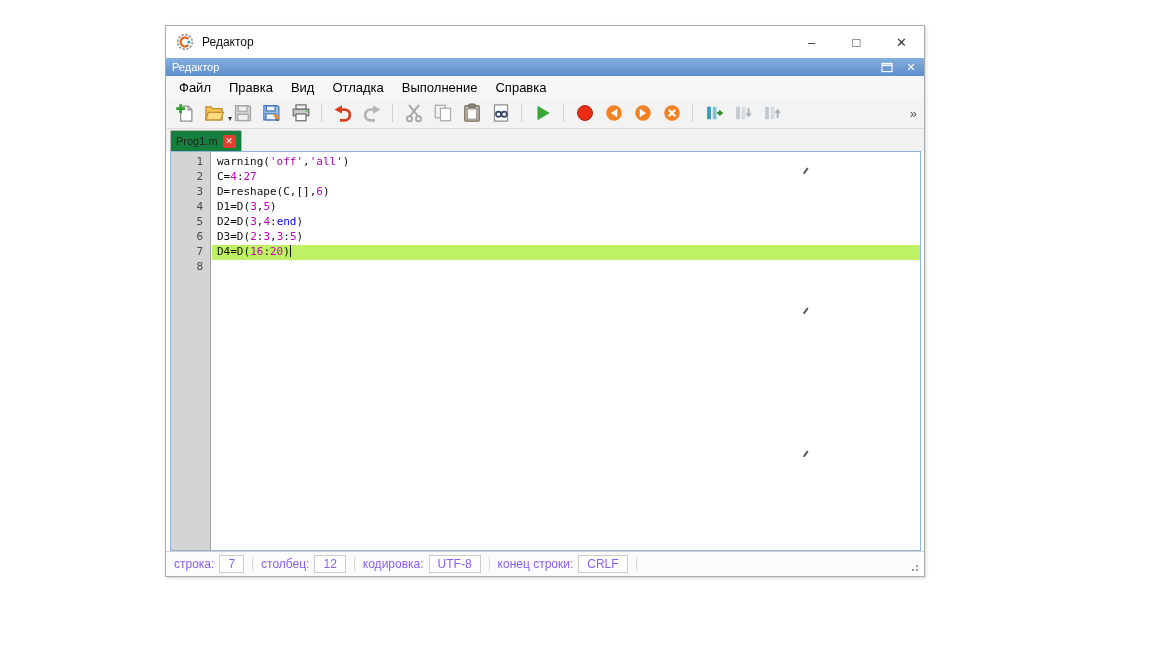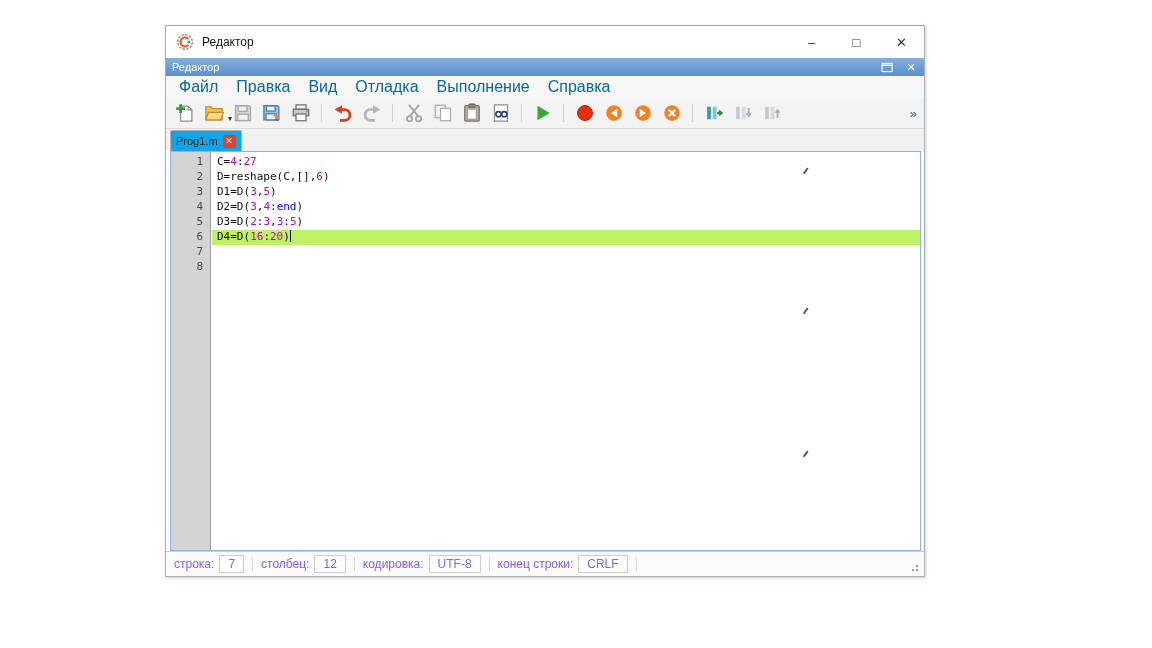--- a/index.html
+++ b/index.html
@@ -17,34 +17,34 @@
   
   .dockbar{position:absolute;left:0;top:32px;right:0;height:18px;
            background:linear-gradient(#84aedd,#5c8fce);display:flex;align-items:center;padding:0 6px;box-sizing:border-box;}
   .dockbar .dtitle{color:#fff;font-size:11px;}
   .dock-btns{margin-left:auto;display:flex;align-items:center;gap:10px;}
   .dock-btn{display:inline-flex;align-items:center;justify-content:center;width:14px;height:13px;}
   .dock-close{color:#fff;font-size:11px;line-height:1;}
   
   .menubar{position:absolute;left:0;top:50px;right:0;height:22px;background:#f7f7f7;
            display:flex;align-items:center;padding-left:4px;box-sizing:border-box;}
-  .menu-item{font-size:16px;color:#0369a1;padding:3px 9px;}
+  .menu-item{font-size:13px;color:#000000;padding:3px 9px;}
   
   .toolbar{position:absolute;left:0;top:72px;right:0;height:31px;background:#f3f3f3;
            border-bottom:1px solid #dcdcdc;display:flex;align-items:center;padding:0 4px 0 6px;box-sizing:border-box;}
   #toolbar-buttons{display:flex;align-items:center;gap:4px;}
   .tb-btn{width:25px;height:25px;display:flex;align-items:center;justify-content:center;position:relative;}
   .tb-btn svg{width:20px;height:20px;}
   .tb-btn.disabled{opacity:.85;}
   .tb-drop{position:absolute;right:-6px;bottom:3px;font-size:8px;color:#333;}
   .tb-sep{width:1px;height:18px;background:#d2d2d2;margin:0 4px;}
   .tb-overflow{margin-left:auto;font-size:13px;color:#555;padding:0 3px;}
   
   .tabbar{position:absolute;left:0;top:103px;right:0;height:22px;background:#f1f1f1;display:flex;align-items:flex-end;padding-left:4px;box-sizing:border-box;}
-  .tab{height:20px;background:#0ea5e9;border:1px solid #b3b3b3;border-bottom:none;border-radius:2px 2px 0 0;
+  .tab{height:20px;background:#15803d;border:1px solid #b3b3b3;border-bottom:none;border-radius:2px 2px 0 0;
        display:flex;align-items:center;padding:0 5px;gap:5px;}
   .tab-label{font-size:11px;color:#222;}
   .tab-close{width:13px;height:13px;background:#e23d2e;border-radius:2px;color:#fff;font-size:9px;
              display:flex;align-items:center;justify-content:center;line-height:1;}
   
   .editor{position:absolute;left:4px;top:125px;right:3px;bottom:25px;background:#fff;
           border:1px solid #8fb3d9;box-sizing:border-box;overflow:hidden;}
   .gutter{position:absolute;left:0;top:0;bottom:0;width:40px;background:#d4d4d4;border-right:1px solid #9f9f9f;
           box-sizing:border-box;padding-top:3px;}
   .ln{height:15px;line-height:15px;font:11px "DejaVu Sans Mono",monospace;color:#4a4a4a;text-align:right;padding-right:7px;}
@@ -270,20 +270,21 @@
           <div class="ln">2</div>
           <div class="ln">3</div>
           <div class="ln">4</div>
           <div class="ln">5</div>
           <div class="ln">6</div>
           <div class="ln">7</div>
           <div class="ln">8</div>
         </div>
       <div class="code-area" id="code-lines">
 
+      <div class="code-line"><span class="tok-p">warning(</span><span class="tok-s">'off'</span><span class="tok-p">,</span><span class="tok-s">'all'</span><span class="tok-p">)</span></div>
           <div class="code-line"><span class="tok-p">C=</span><span class="tok-n">4</span><span class="tok-p">:</span><span class="tok-n">27</span></div>
           <div class="code-line"><span class="tok-p">D=reshape(C,[],</span><span class="tok-n">6</span><span class="tok-p">)</span></div>
           <div class="code-line"><span class="tok-p">D1=D(</span><span class="tok-n">3</span><span class="tok-p">,</span><span class="tok-n">5</span><span class="tok-p">)</span></div>
           <div class="code-line"><span class="tok-p">D2=D(</span><span class="tok-n">3</span><span class="tok-p">,</span><span class="tok-n">4</span><span class="tok-p">:</span><span class="tok-k">end</span><span class="tok-p">)</span></div>
           <div class="code-line"><span class="tok-p">D3=D(</span><span class="tok-n">2</span><span class="tok-p">:</span><span class="tok-n">3</span><span class="tok-p">,</span><span class="tok-n">3</span><span class="tok-p">:</span><span class="tok-n">5</span><span class="tok-p">)</span></div>
           <div class="code-line current"><span class="tok-p">D4=D(</span><span class="tok-n">16</span><span class="tok-p">:</span><span class="tok-n">20</span><span class="tok-p">)</span><span class="caret"></span></div>
         </div>
     </div>
 
     <div class="statusbar">

